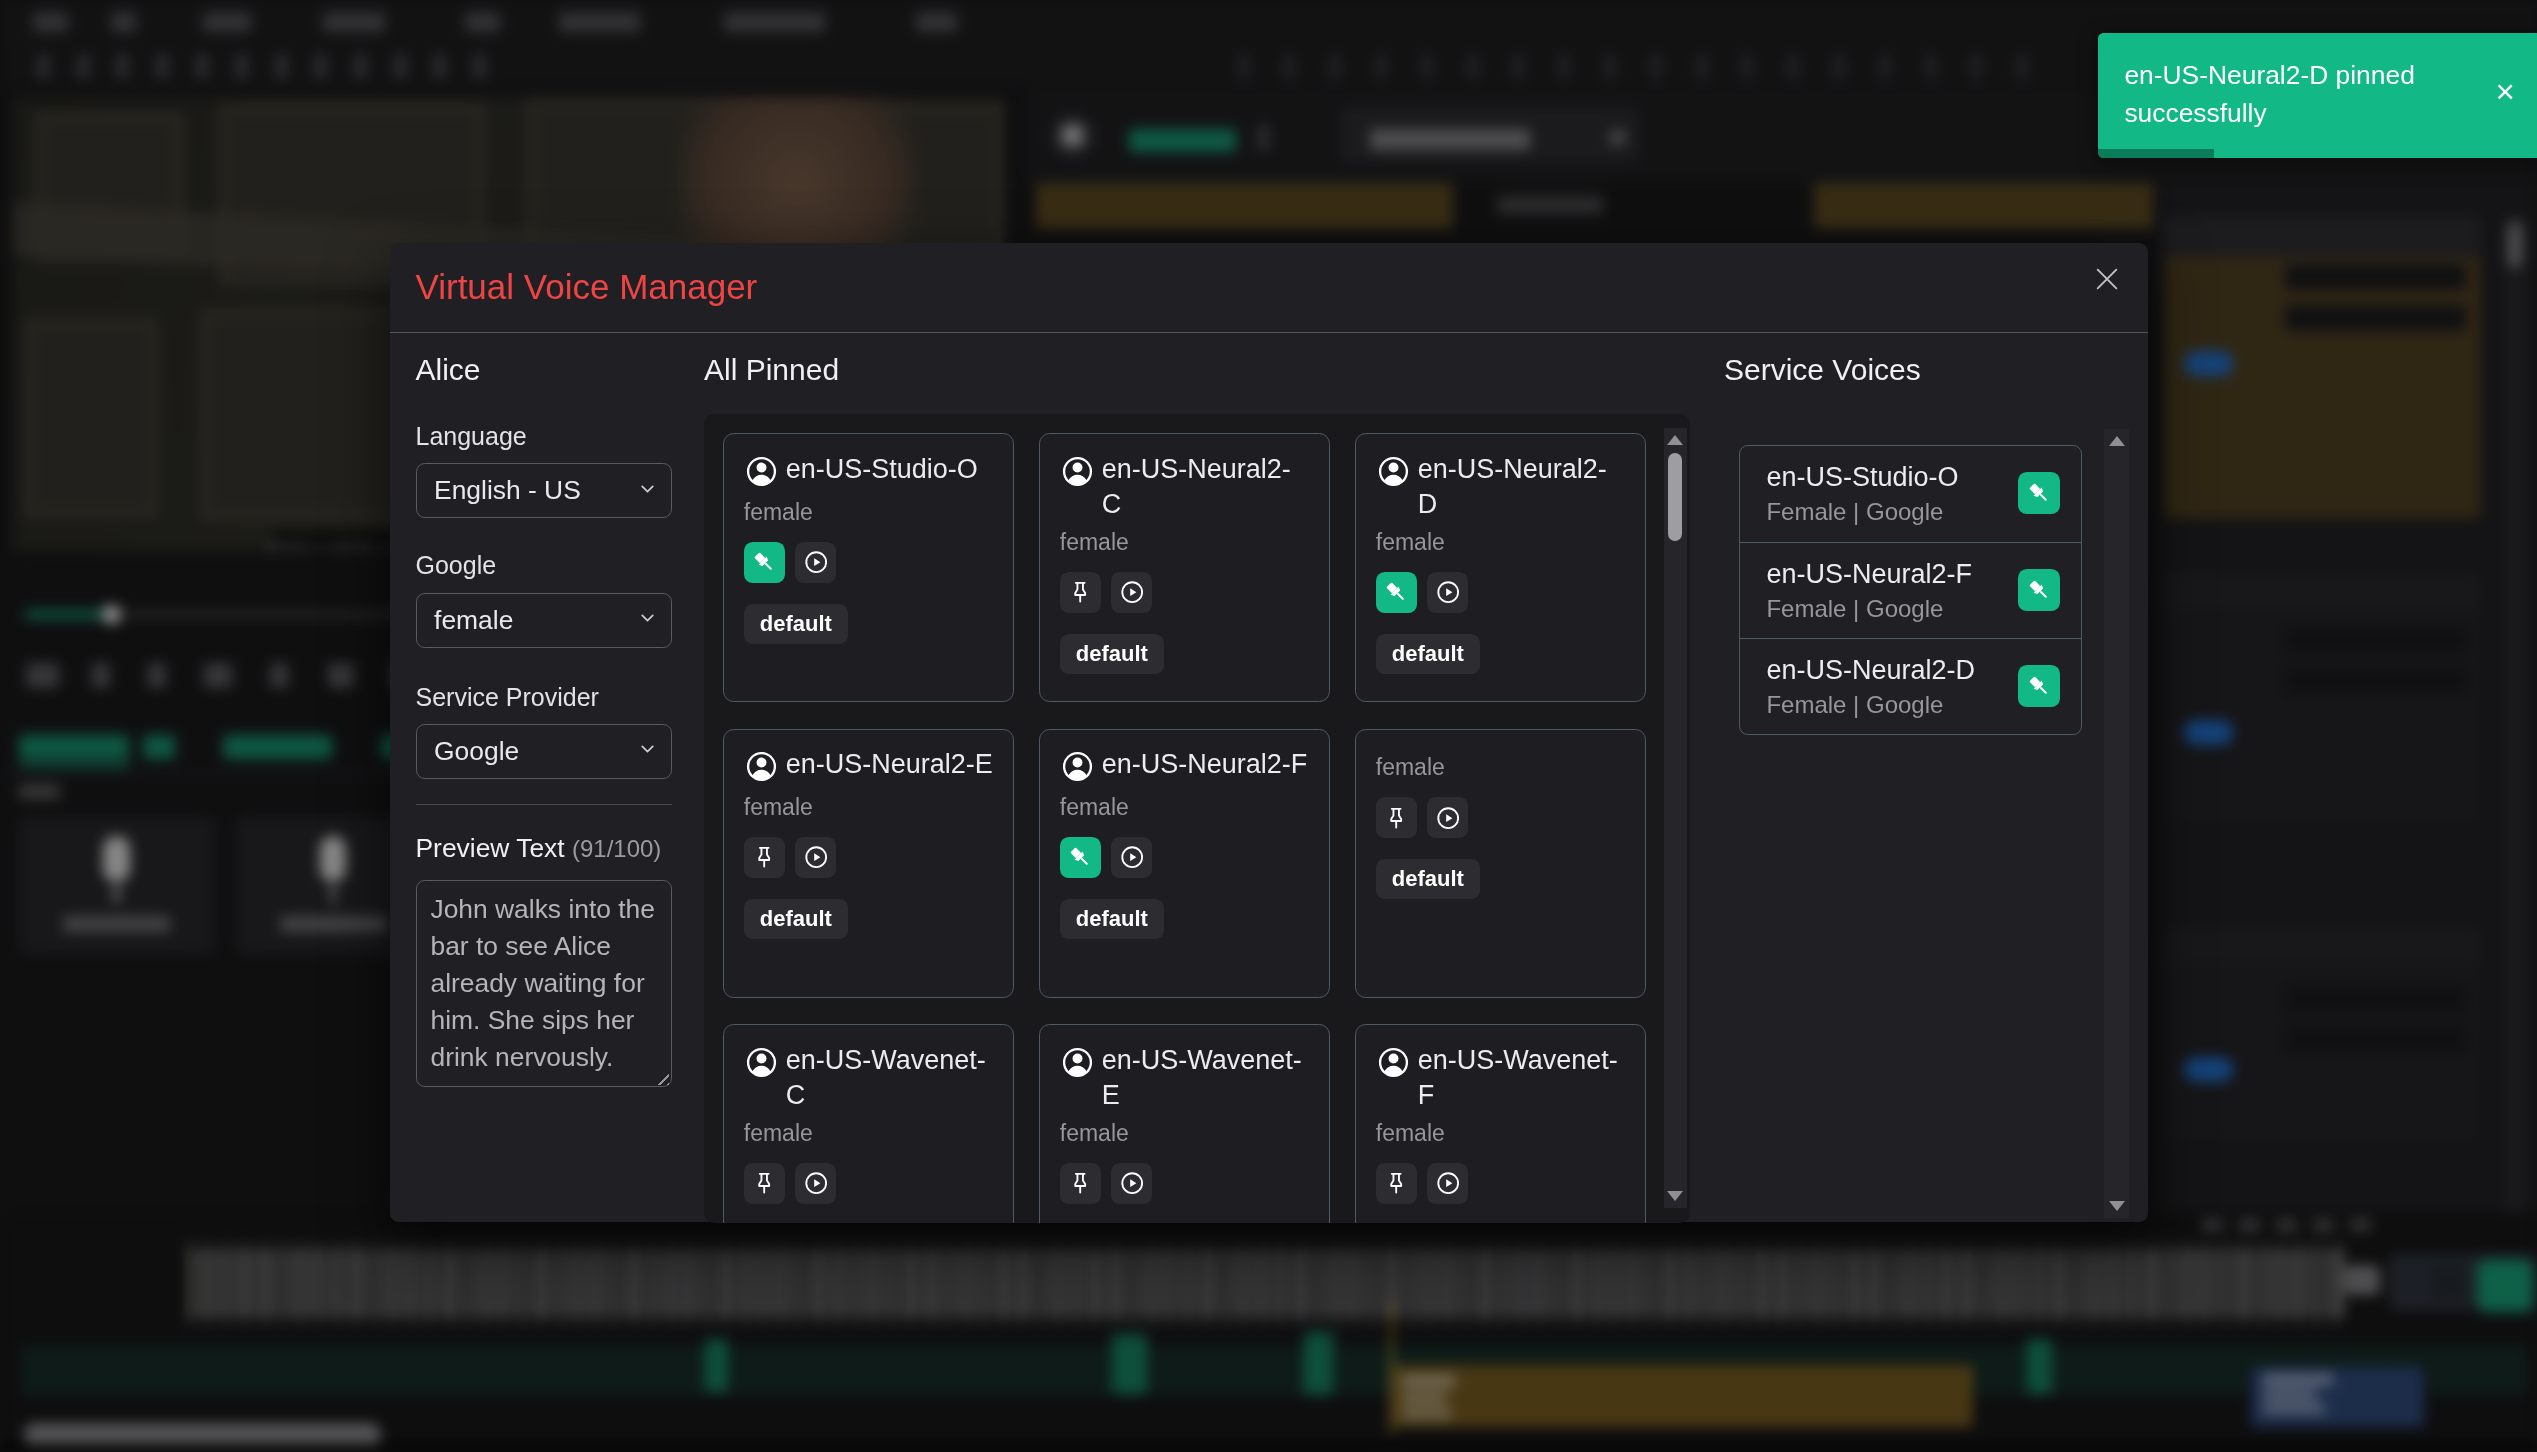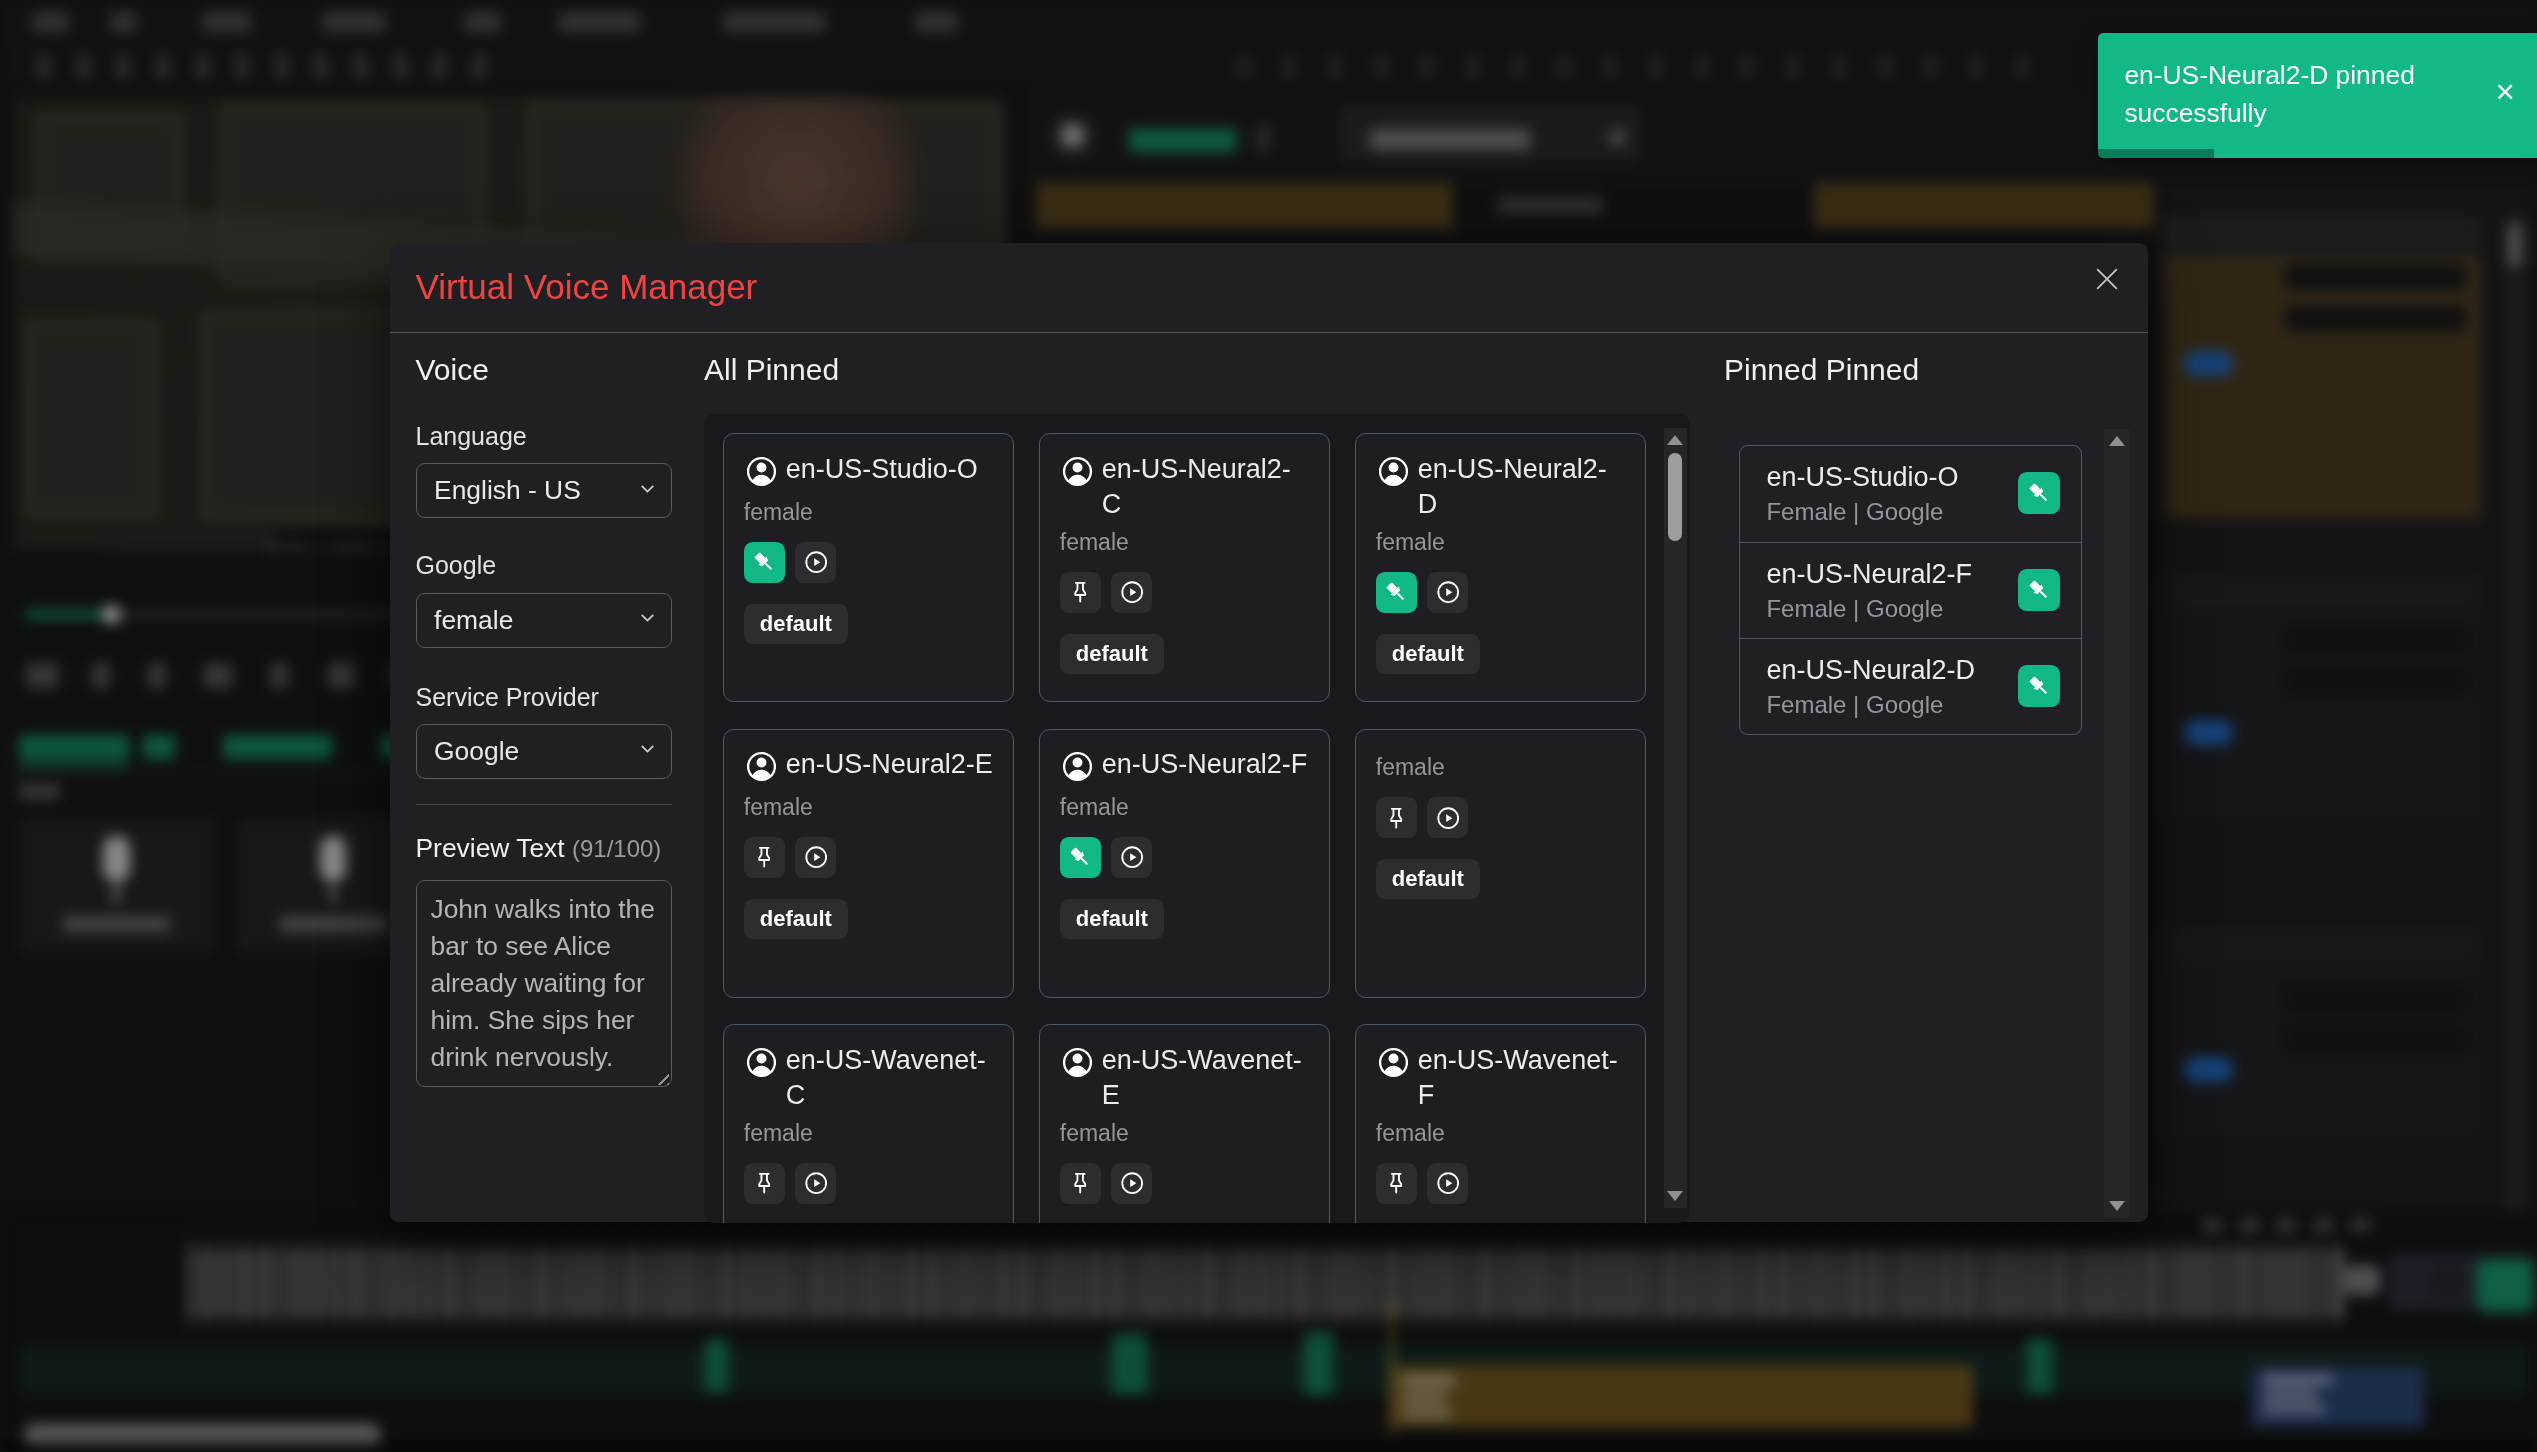--- a/index.html
+++ b/index.html
@@ -251,21 +251,21 @@
     <div class="modal-header">
       <div class="modal-title">Virtual Voice Manager</div>
       <button class="modal-close">
         <svg width="32" height="32" viewBox="0 0 24 24" fill="none" stroke="currentColor" stroke-width="1.4" stroke-linecap="round">
           <path d="M5 5l14 14M19 5L5 19"></path>
         </svg>
       </button>
     </div>
 
     <div class="filter-col">
-      <div class="sec-h">Voice</div>
+      <div class="sec-h">Alice</div>
 
       <div class="f-label">Language</div>
       <div class="select sel-mb1">
         <span>English - US</span>
         <span class="chev">
           <svg width="21" height="21" viewBox="0 0 24 24" fill="none" stroke="#d0d0d3" stroke-width="2" stroke-linecap="round">
               <path d="M6 9l6 6 6-6"></path>
             </svg>
         </span>
       </div>
@@ -572,21 +572,21 @@
     <div></div>
   </div>
         </div>
       <div class="sbar av-sbar">
         <div class="tri-up"></div>
         <div class="thumb" style="top:25px; height:88px;"></div>
         <div class="tri-down"></div>
       </div>
     </div>
 
-    <div class="sec-h pv-h">Pinned Pinned</div>
+    <div class="sec-h pv-h">Service Voices</div>
     <div class="pv-list">
         <div class="pv-item">
     <div class="pv-name">en-US-Studio-O</div>
     <div class="pv-meta">Female | Google</div>
     <button class="pv-pin">
       <svg width="26.4" height="26.4" viewBox="0 0 24 24">
         <g transform="rotate(-45 12 12)" fill="#fff">
           <rect x="8.6" y="2.6" width="6.8" height="7.4" rx="1"></rect>
           <path d="M6.8 10h10.4l-1.6 3.4H8.4z"></path>
           <rect x="11.1" y="13.4" width="1.8" height="8" rx="0.9"></rect>

